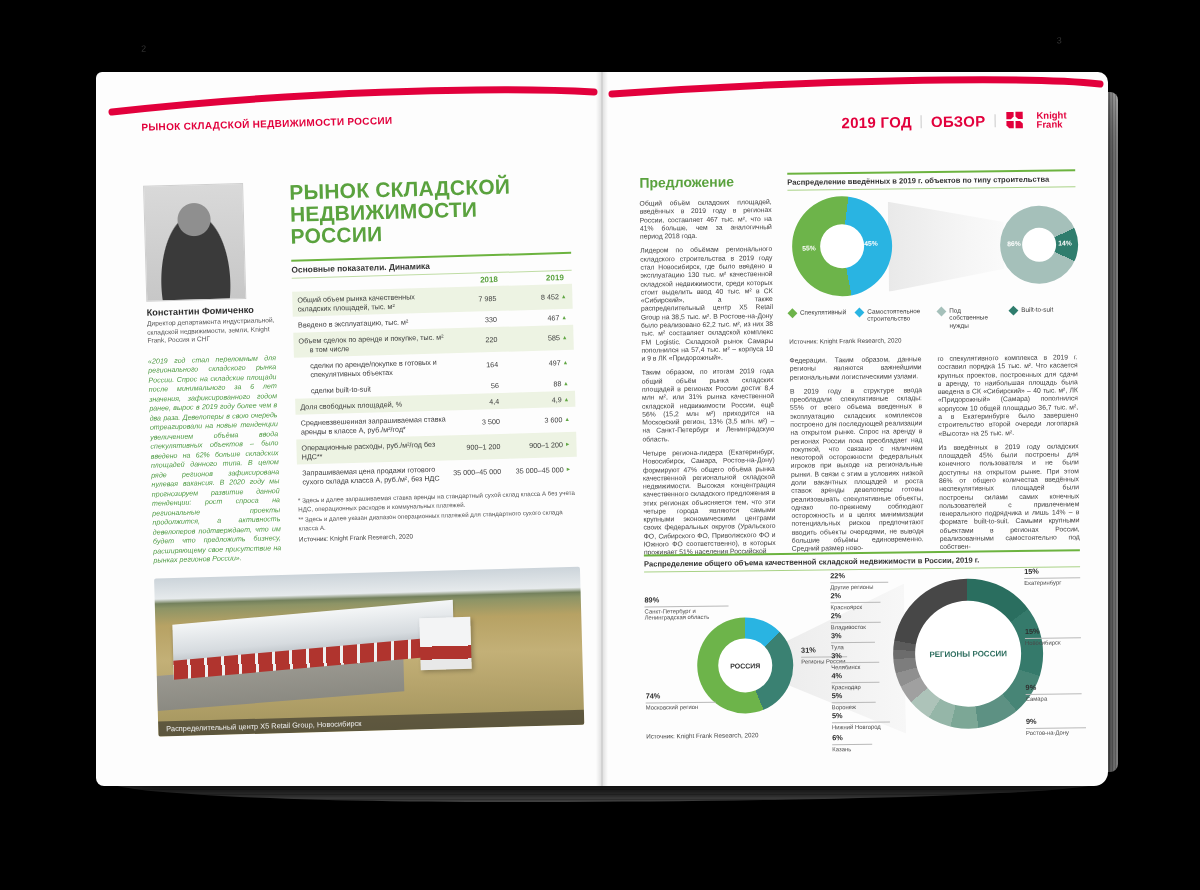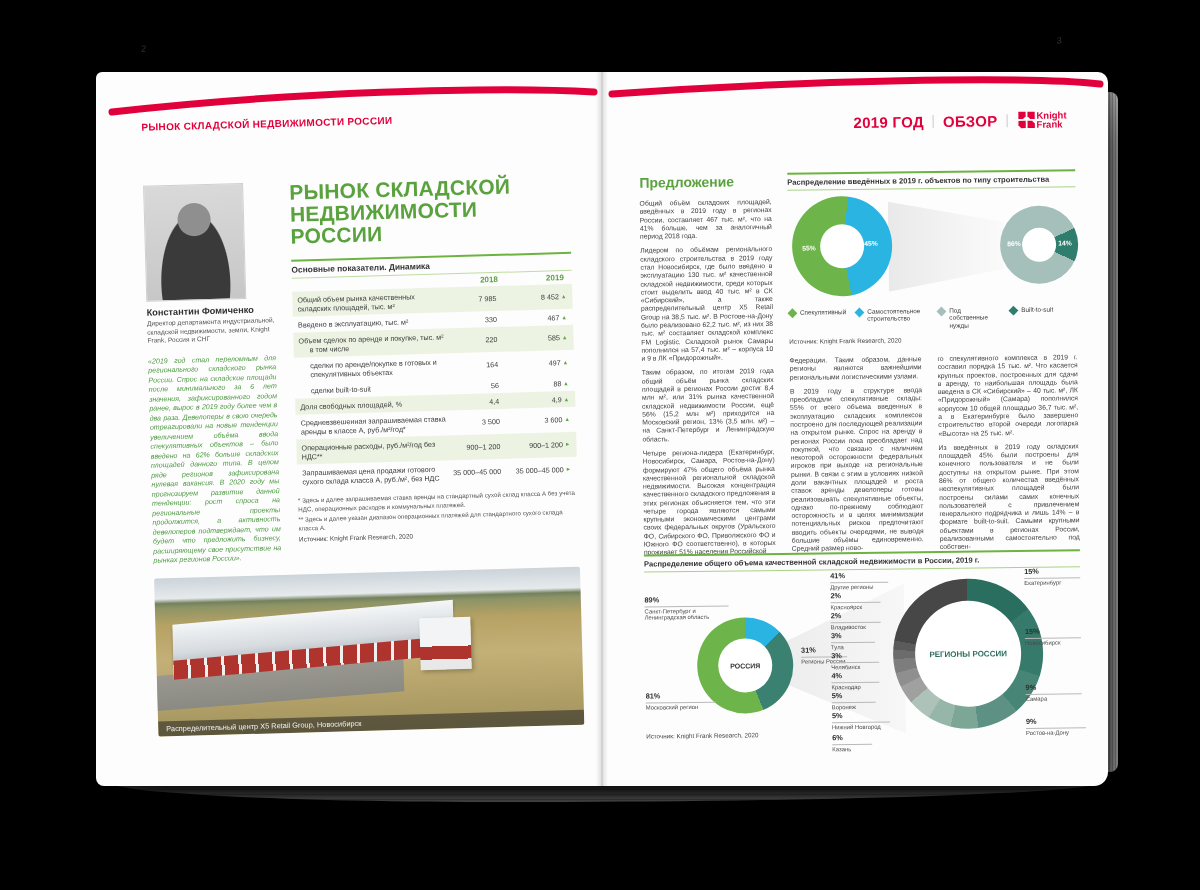--- a/index.html
+++ b/index.html
@@ -62,21 +62,21 @@
   .wh-apron{position:absolute;left:0;top:58%;width:58%;height:22%;background:linear-gradient(180deg,#9a9890,#8b8a82);transform:skewY(-3deg);}
   .caption{position:absolute;left:0;bottom:0;width:100%;background:rgba(35,35,35,.55);color:#f0f0f0;
     font-size:7.4px;padding:3px 8px;box-sizing:border-box;}
   .pagenum-l{position:absolute;left:46px;bottom:24px;font-size:9px;color:#333;}
   .pagenum-r{position:absolute;right:46px;bottom:24px;font-size:9px;color:#333;}
 
   
   .hdr-right{position:absolute;right:42px;top:40px;display:flex;align-items:center;gap:9px;}
   .hdr-right .tag{color:#e2003c;font-size:15px;font-weight:bold;letter-spacing:.3px;}
   .hdr-sep{width:1px;height:13px;background:#c9c9c9;}
-  .kf{display:flex;align-items:center;gap:0;}
+  .kf{display:flex;align-items:center;gap:12px;}
   .kf svg{display:block;}
   .kf-text{color:#e2003c;font-size:9.5px;font-weight:bold;line-height:.95;}
   .content-right{position:absolute;left:36px;top:100px;width:436px;height:600px;}
   .sec-h{font-size:14px;font-weight:bold;color:#5aa23e;margin:0 0 8px 0;}
   .col{position:absolute;width:132px;font-size:6.8px;line-height:1.22;color:#3f3f3f;text-align:justify;}
   .col p{margin:0 0 6px 0;}
   .col1{left:0;top:0;}
   .col2{left:148px;top:184px;}
   .col3{left:296px;top:184px;width:140px;}
 
@@ -297,30 +297,30 @@
               <div class="donut dR" style="background: conic-gradient(rgb(41, 180, 226) 0%, rgb(41, 180, 226) 13%, rgb(58, 129, 114) 13%, rgb(58, 129, 114) 44%, rgb(109, 180, 74) 44%, rgb(109, 180, 74) 100%);"></div>
               <div class="d-center rus-center">РОССИЯ</div>
               <div class="donut dB" style="background: conic-gradient(rgb(42, 110, 95) 0%, rgb(42, 110, 95) 15%, rgb(53, 122, 107) 15%, rgb(53, 122, 107) 30%, rgb(71, 133, 118) 30%, rgb(71, 133, 118) 39%, rgb(93, 145, 131) 39%, rgb(93, 145, 131) 48%, rgb(124, 167, 150) 48%, rgb(124, 167, 150) 54%, rgb(149, 182, 168) 54%, rgb(149, 182, 168) 59%, rgb(173, 195, 185) 59%, rgb(173, 195, 185) 64%, rgb(160, 160, 160) 64%, rgb(160, 160, 160) 68%, rgb(143, 143, 143) 68%, rgb(143, 143, 143) 71%, rgb(125, 125, 125) 71%, rgb(125, 125, 125) 74%, rgb(108, 108, 108) 74%, rgb(108, 108, 108) 76%, rgb(91, 91, 91) 76%, rgb(91, 91, 91) 78%, rgb(71, 71, 71) 78%, rgb(71, 71, 71) 100%);"></div>
               <div class="d-center reg-center">РЕГИОНЫ РОССИИ</div>
 
               <div class="callout" style="left:0;top:16px;width:84px">
                 <div class="c-pct">89%</div>
                 <div class="c-name">Санкт-Петербург и Ленинградская область</div>
               </div>
               <div class="callout" style="left:0;top:112px;width:70px">
-                <div class="c-pct">81%</div>
+                <div class="c-pct">74%</div>
                 <div class="c-name">Московский регион</div>
               </div>
               <div class="callout" style="left:156px;top:68px;width:46px">
                 <div class="c-pct">31%</div>
                 <div class="c-name">Регионы России</div>
               </div>
 
               <div class="callout" style="left:186px;top:-6px;width:58px">
-                <div class="c-pct">41%</div>
+                <div class="c-pct">22%</div>
                 <div class="c-name">Другие регионы</div>
               </div>
               <div class="callout" style="left:186px;top:14px;width:50px">
                 <div class="c-pct">2%</div>
                 <div class="c-name">Красноярск</div>
               </div>
               <div class="callout" style="left:186px;top:34px;width:50px">
                 <div class="c-pct">2%</div>
                 <div class="c-name">Владивосток</div>
               </div>

